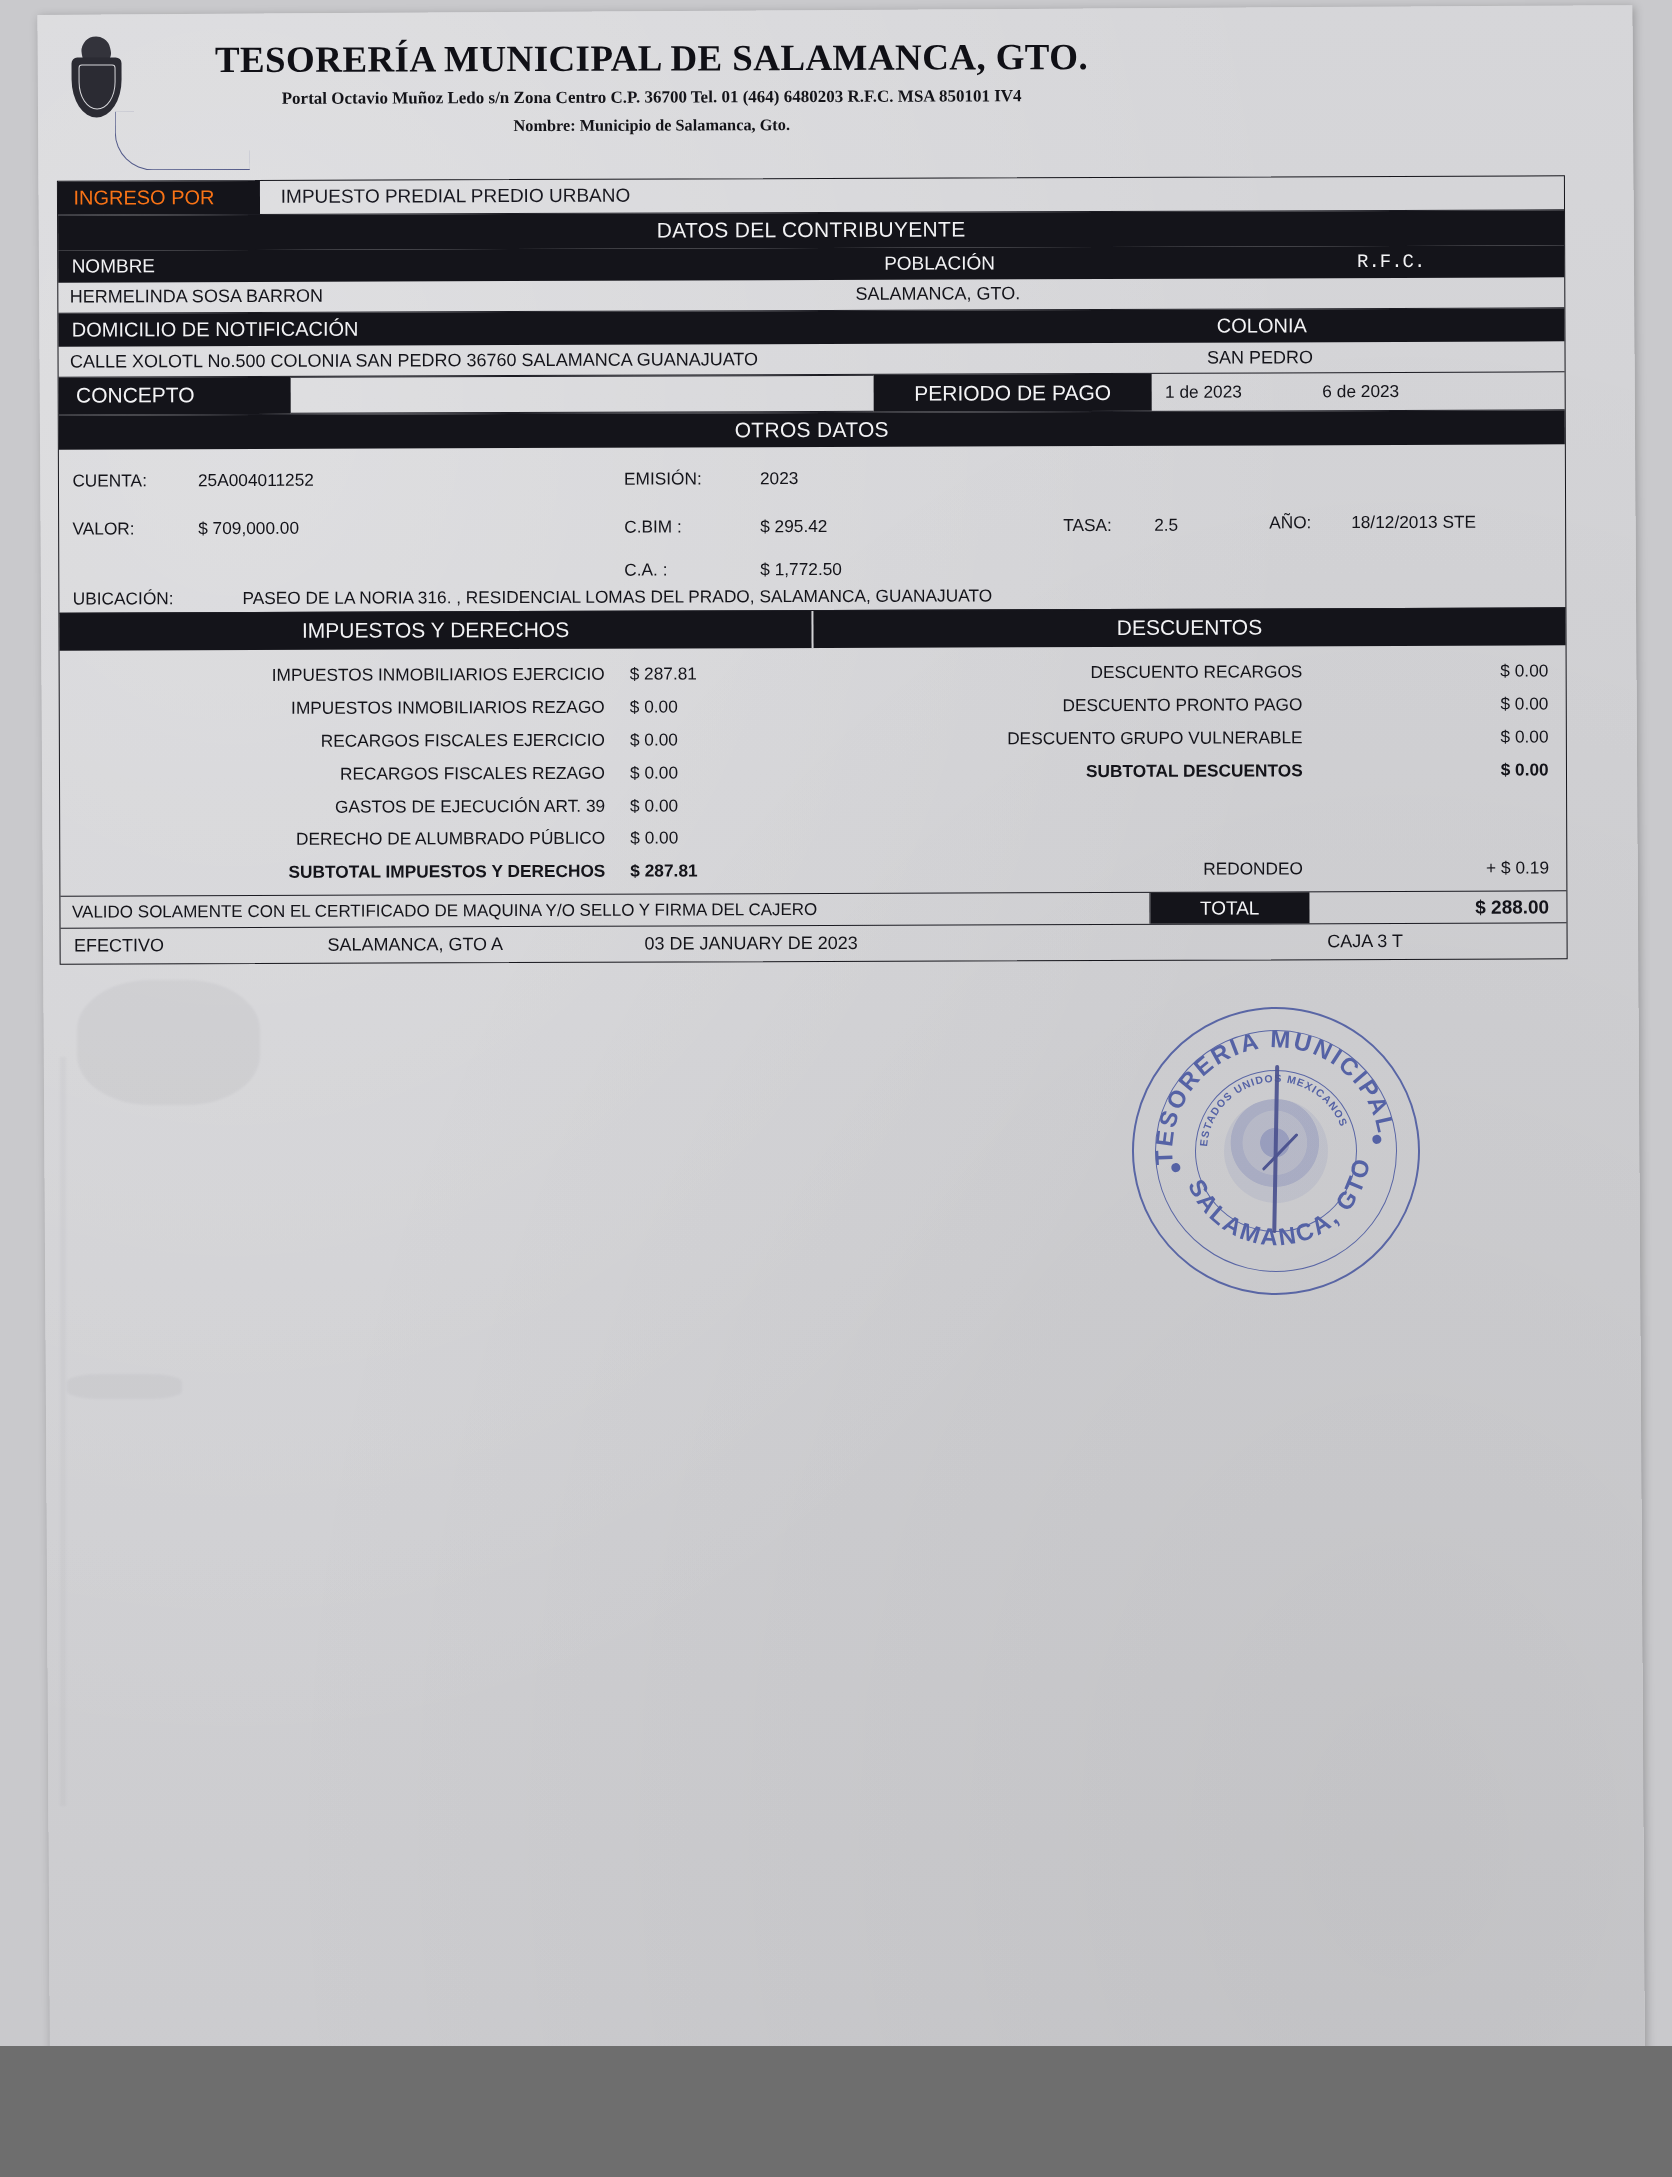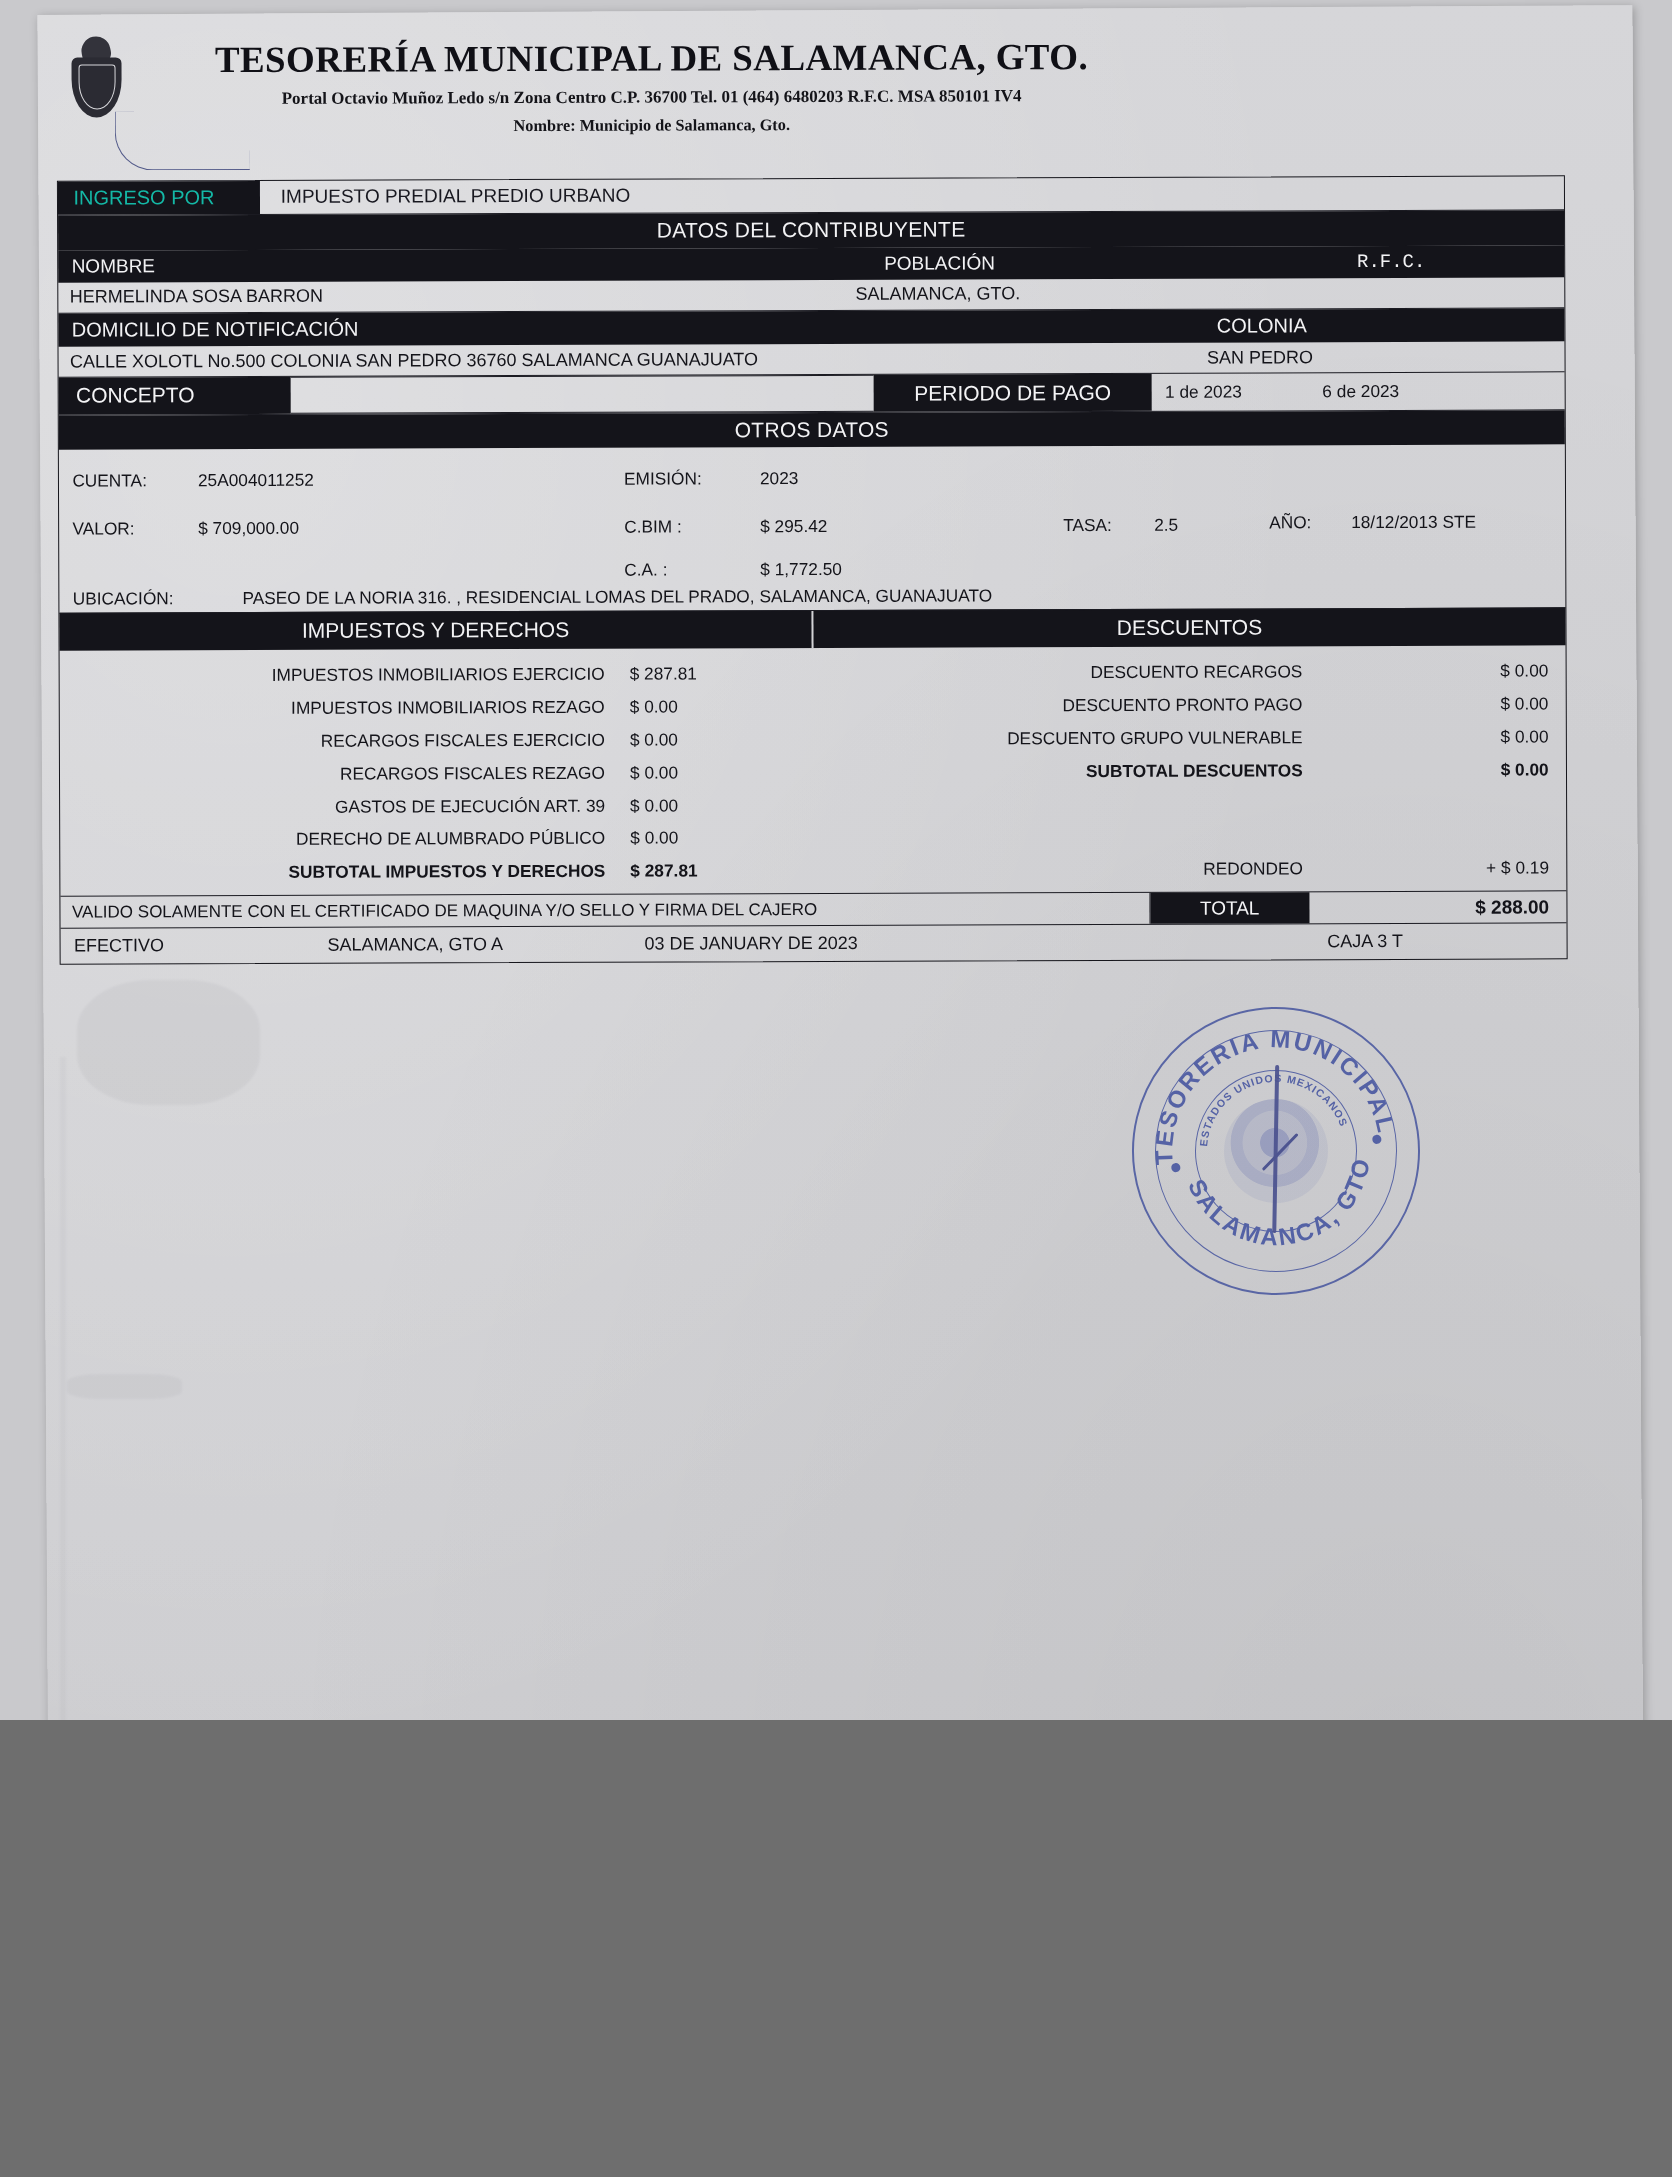--- a/index.html
+++ b/index.html
@@ -10,21 +10,21 @@
   body {
     width: 1673px;
     height: 2178px;
     position: relative;
     font-family: "Liberation Sans", sans-serif;
   }
   .page {
     position: absolute;
     left: 0; top: 0;
     width: 1673px;
-    height: 1720px;
+    height: 2046px;
     background: #c9c9cc;
     overflow: hidden;
   }
   
   .sheet {
     position: absolute;
     left: 44px;
     top: 9.6px;
     width: 1595px;
     height: 2162px;
@@ -172,21 +172,21 @@
     font-size: 21px;
     padding: 4.8px 0 5.8px;
     letter-spacing: 0.3px;
   }
   .hairline { border-bottom: 1.4px solid #1b1b22; }
 
   
   .ingreso-row { display: flex; align-items: stretch; }
   .ingreso-lbl {
     background: #14141a;
-    color: #14b8a6;
+    color: #f97316;
     font-size: 20px;
     padding: 4.8px 15.4px 5.8px 15.4px;
     min-width: 171px;
   }
   .ingreso-val {
     flex: 1;
     font-size: 19px;
     padding: 4.8px 13.4px 5.8px 21px;
     color: #181820;
   }

